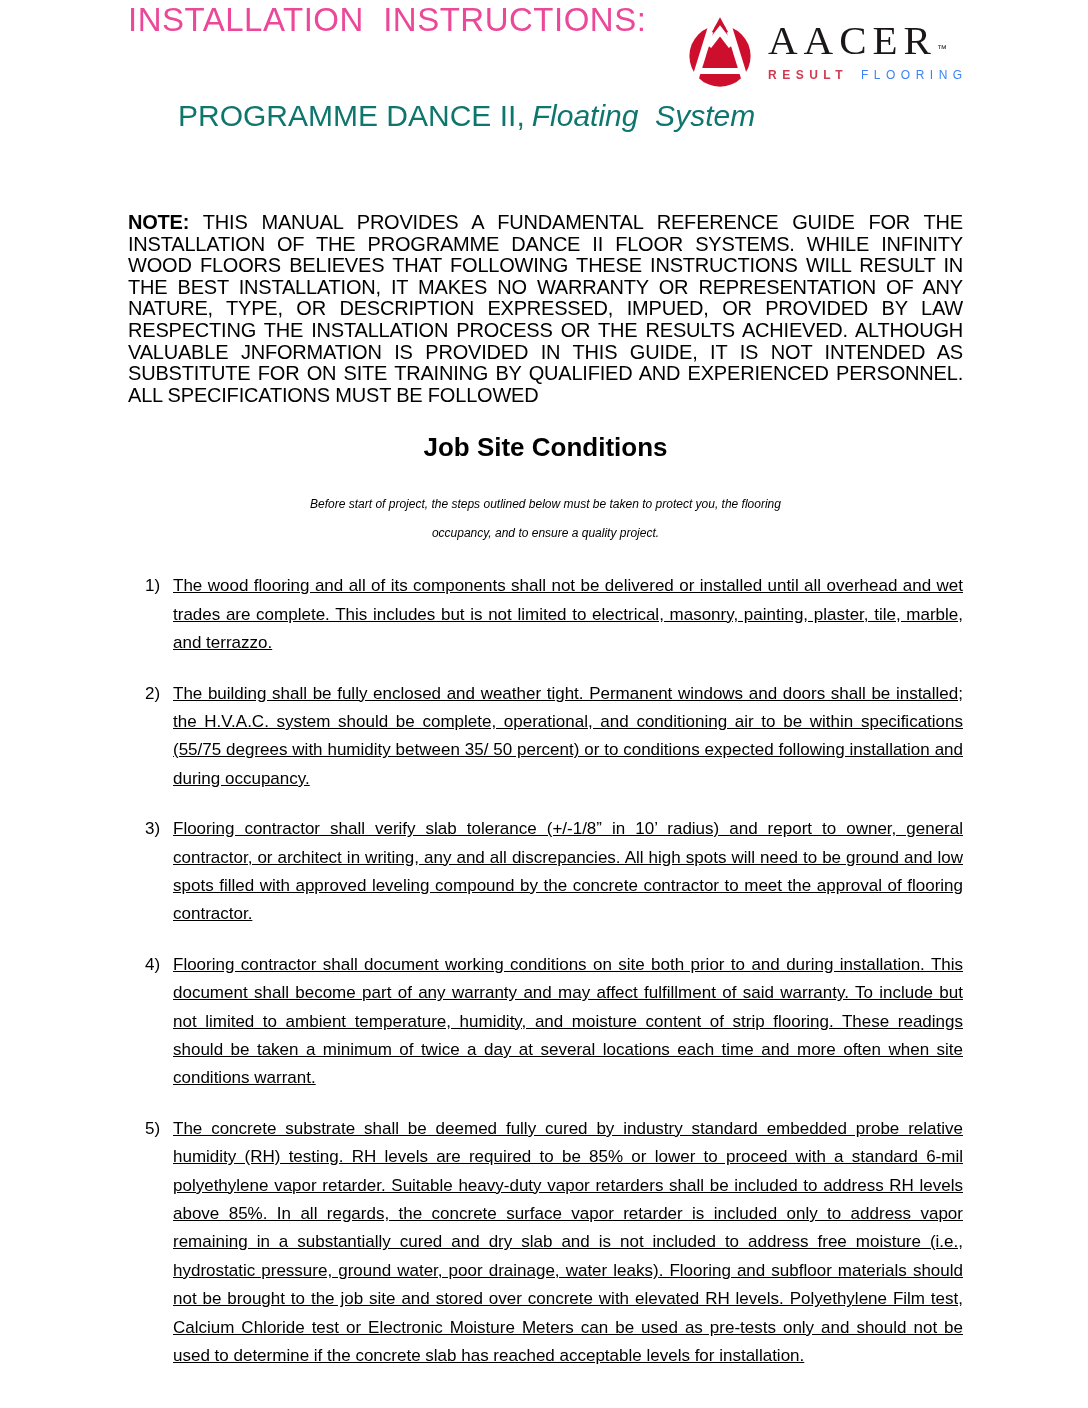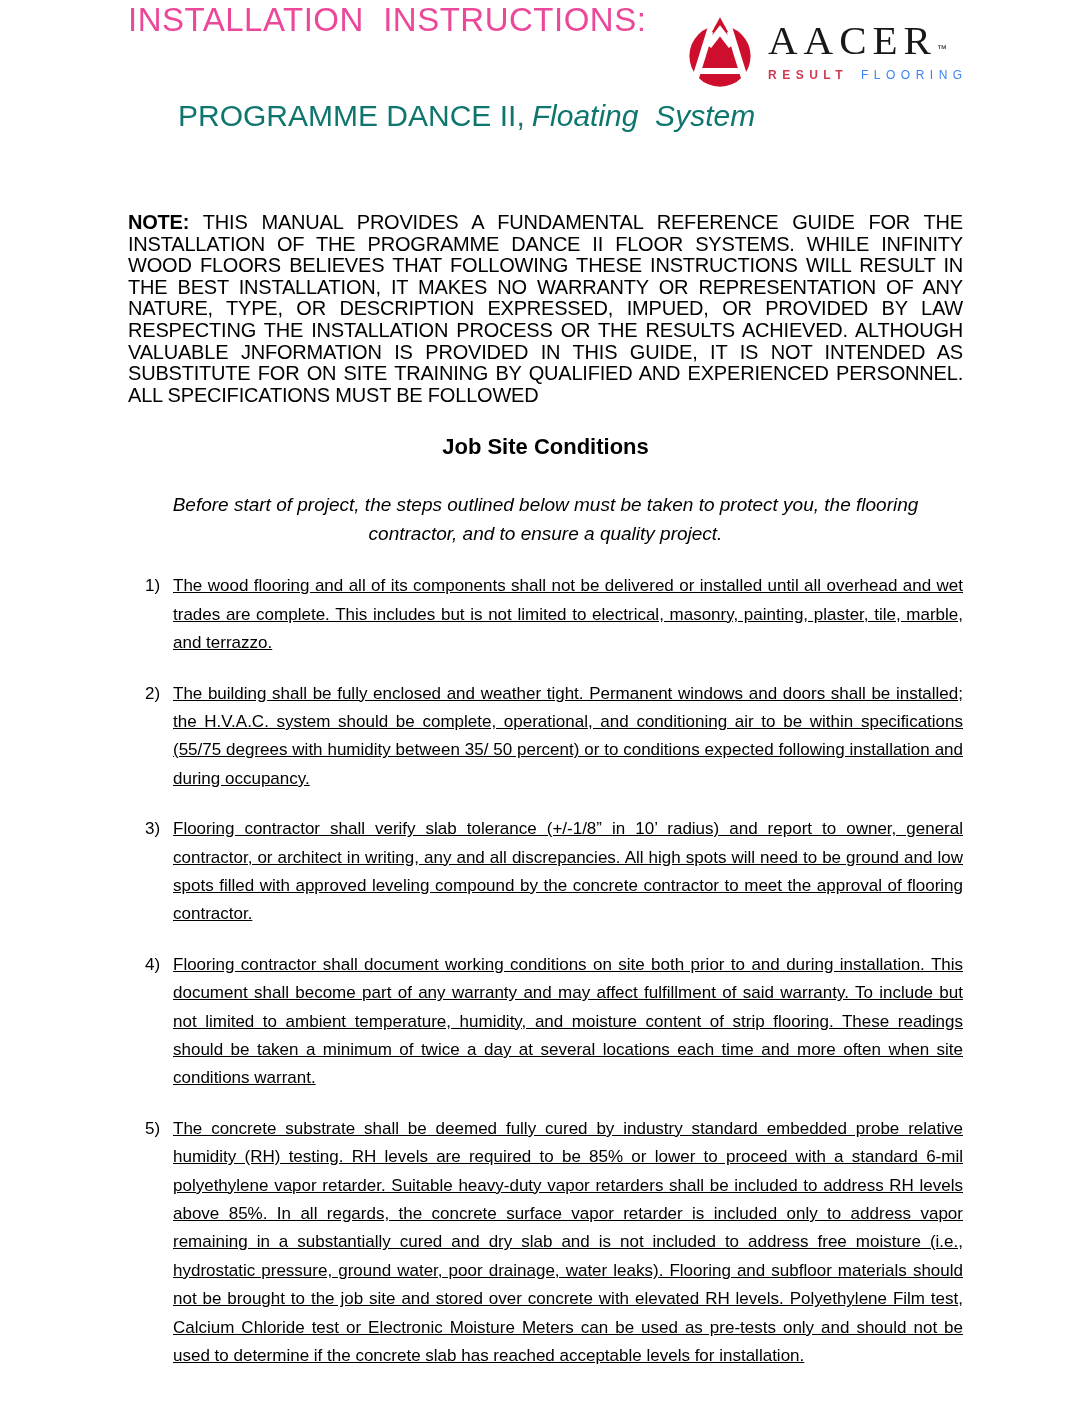--- a/index.html
+++ b/index.html
@@ -92,29 +92,29 @@
     line-height: 21.6px;
     letter-spacing: -0.2px;
     text-align: justify;
     color: #000000;
   }
   .note b { letter-spacing: -0.2px; }
   
   .section-heading {
     margin-top: 28px;
     text-align: center;
-    font-size: 22px;
+    font-size: 26px;
     font-weight: bold;
     line-height: 26px;
   }
   .intro {
     margin-top: 30px;
     text-align: center;
     font-style: italic;
-    font-size: 19px;
+    font-size: 12px;
     line-height: 29px;
   }
   .cond-list {
     margin-top: 24px;
     padding-left: 17px;
   }
   .cond-item {
     display: flex;
     font-size: 17px;
     line-height: 28.4px;
@@ -161,21 +161,21 @@
     <div class="doc-subtitle">
       <span class="sub-plain">PROGRAMME DANCE II,</span><span class="sub-italic">Floating  System</span>
     </div>
 
     <p class="note"><b>NOTE:</b> <span>THIS MANUAL PROVIDES A FUNDAMENTAL REFERENCE GUIDE FOR THE INSTALLATION OF THE PROGRAMME DANCE II FLOOR SYSTEMS. WHILE INFINITY WOOD FLOORS BELIEVES THAT FOLLOWING THESE INSTRUCTIONS WILL RESULT IN THE BEST INSTALLATION, IT MAKES NO WARRANTY OR REPRESENTATION OF ANY NATURE, TYPE, OR DESCRIPTION EXPRESSED, IMPUED, OR PROVIDED BY LAW RESPECTING THE INSTALLATION PROCESS OR THE RESULTS ACHIEVED. ALTHOUGH VALUABLE JNFORMATION IS PROVIDED IN THIS GUIDE, IT IS NOT INTENDED AS SUBSTITUTE FOR ON SITE TRAINING BY QUALIFIED AND EXPERIENCED PERSONNEL. ALL SPECIFICATIONS MUST BE FOLLOWED</span></p>
 
     <div class="section-heading">Job Site Conditions</div>
 
     <div class="intro">
       <div>Before start of project, the steps outlined below must be taken to protect you, the flooring</div>
-      <div>contractor, and to ensure a quality project.</div>
+      <div>occupancy, and to ensure a quality project.</div>
     </div>
 
     <div class="cond-list">
 
       <div class="cond-item">
         <span class="num">1)</span>
         <div class="txt">The wood flooring and all of its components shall not be delivered or installed until all overhead and wet trades are complete.  This includes but is not limited to electrical, masonry, painting, plaster, tile, marble, and terrazzo.</div>
       </div>
 
       <div class="cond-item">

